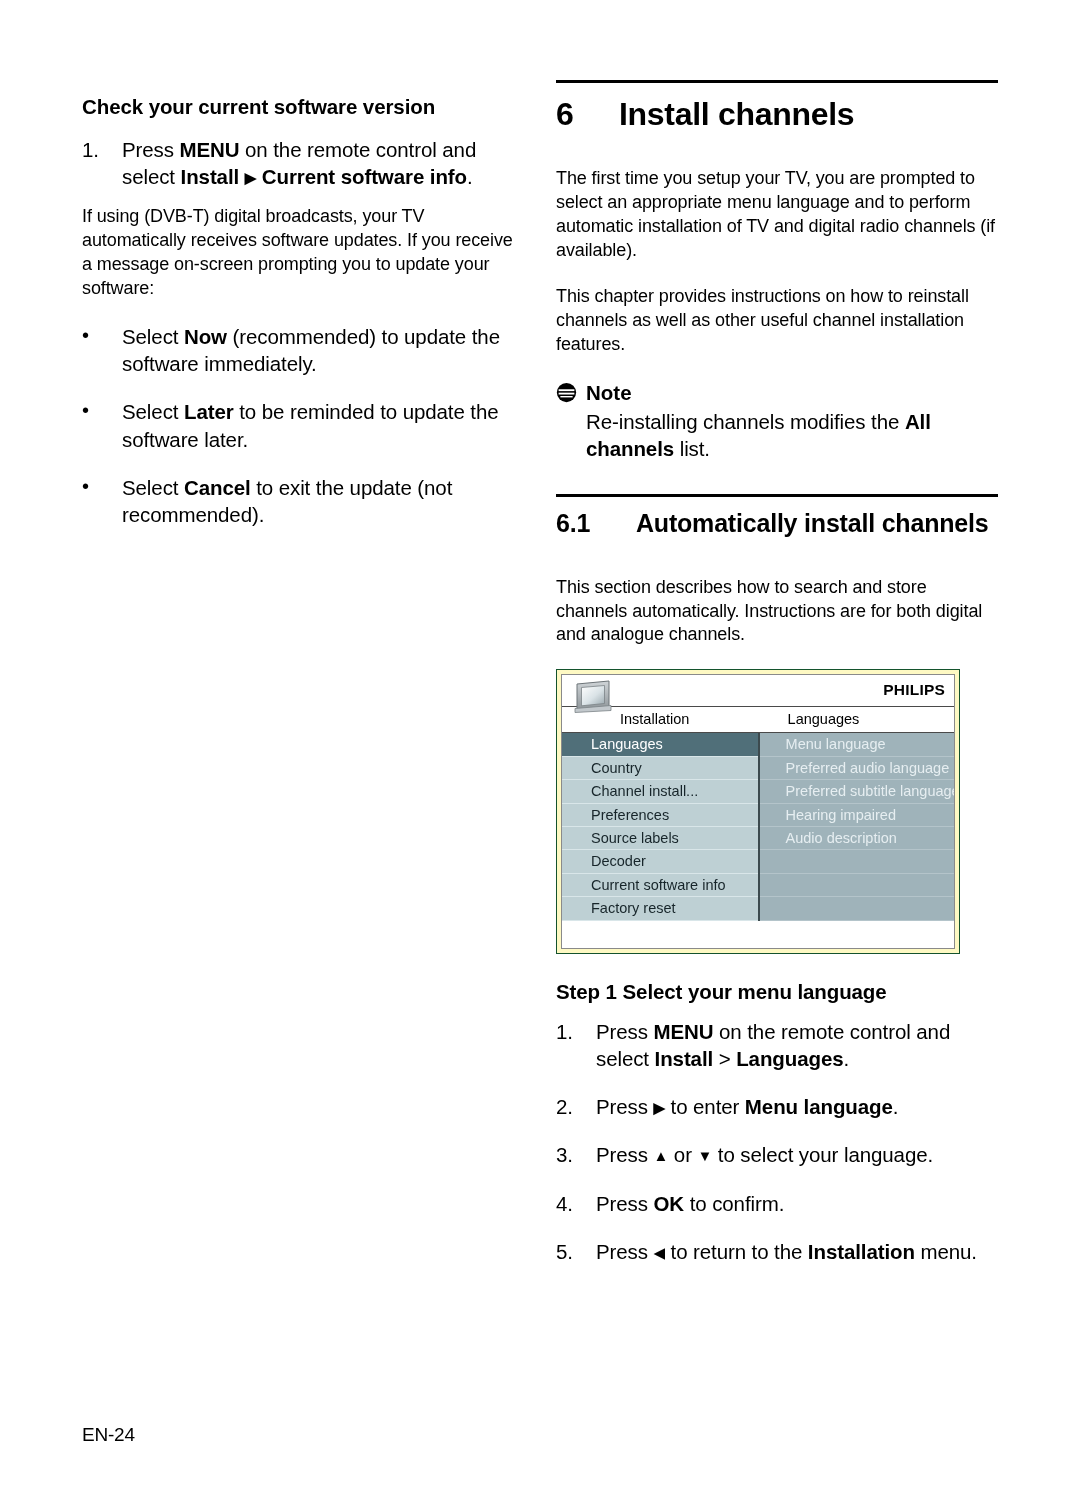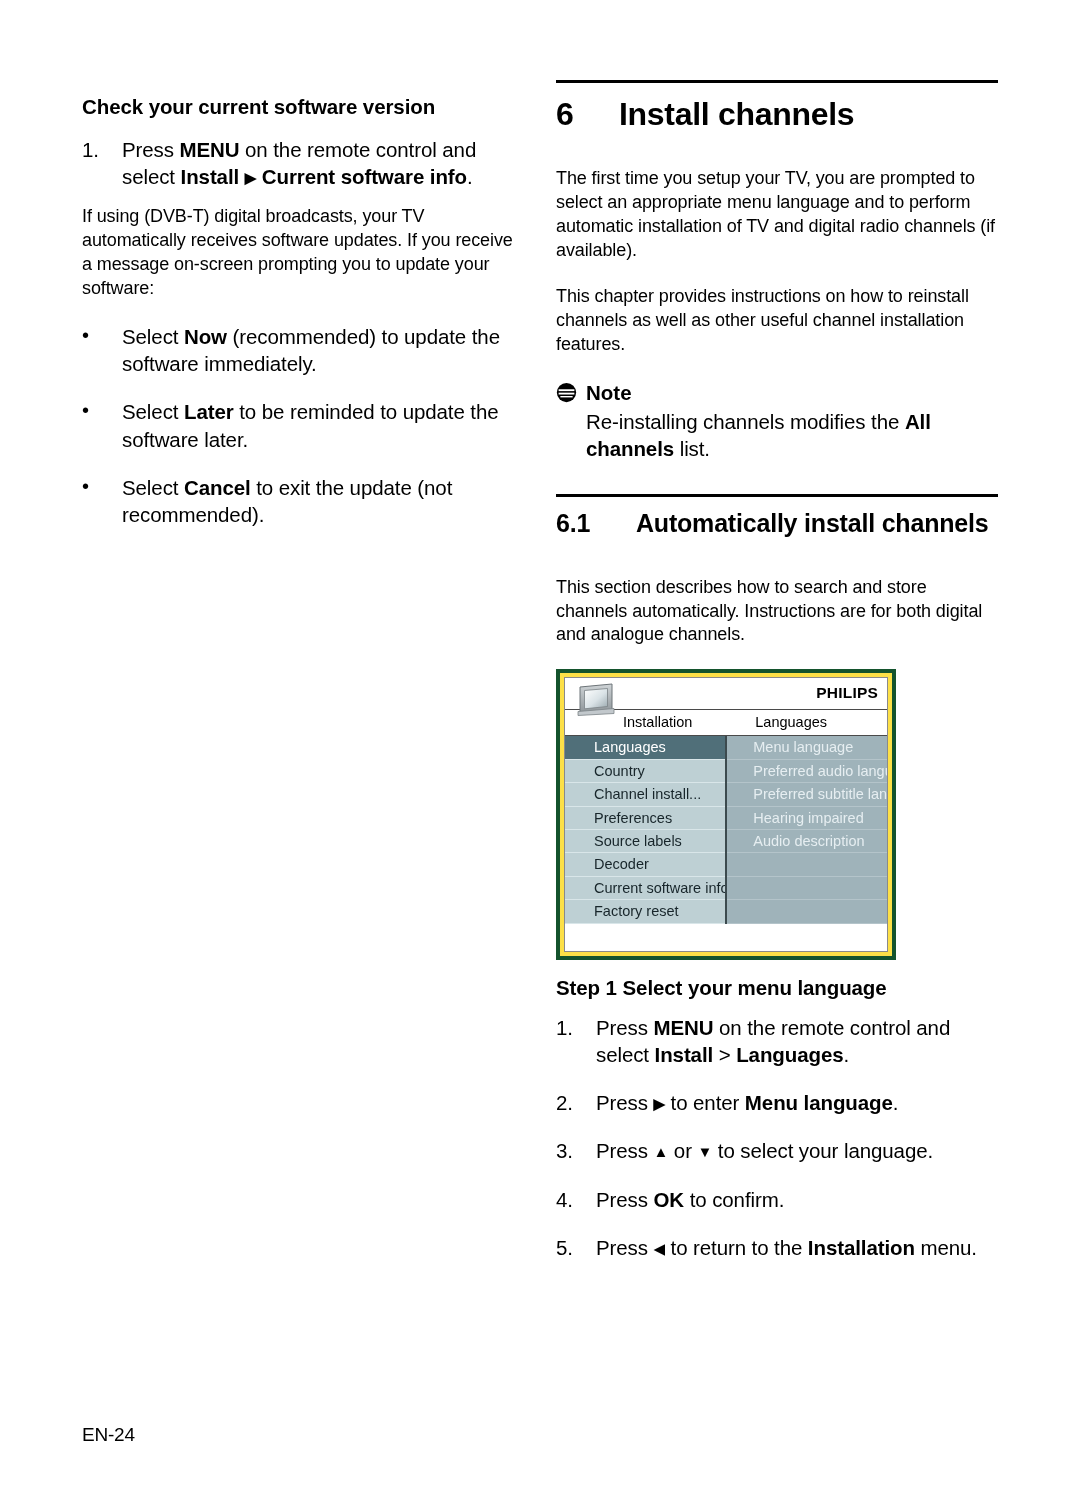--- a/index.html
+++ b/index.html
@@ -127,23 +127,23 @@
   .note-body {
     font-size: 20.5px;
     line-height: 1.33;
     margin: 0 0 16px 30px;
     letter-spacing: -0.1px;
   }
 
   
   .tvshot {
     position: relative;
-    width: 340px;
-    border: 4px solid #14532d;
-    background: #fde047;
+    width: 404px;
+    border: 1px solid #14532d;
+    background: #fef9c3;
     box-sizing: border-box;
     margin-top: 22px;
     padding: 4px;
   }
   .tv-inner {
     border: 1px solid #8a8a8a;
     box-sizing: border-box;
     background: #fff;
   }
   .tv-brandbar {
@@ -218,21 +218,21 @@
   .tv-row.right.empty { color: transparent; }
   .tv-foot {
     height: 27px;
     background: #ffffff;
   }
 
   
   .step-head {
     font-size: 20.5px;
     font-weight: bold;
-    margin: 16px 0 14px 0;
+    margin: 26px 0 14px 0;
     letter-spacing: -0.1px;
   }
 
   
   .footer {
     position: absolute;
     left: 82px;
     top: 1424px;
     font-size: 19px;
     font-weight: normal;

